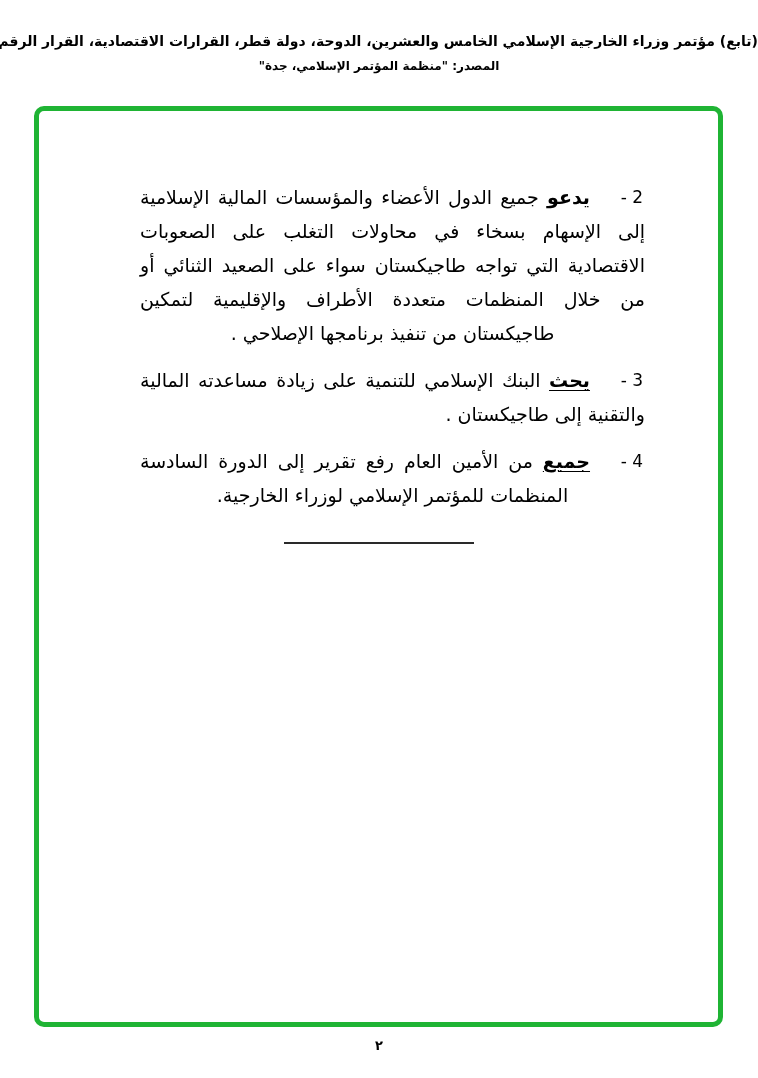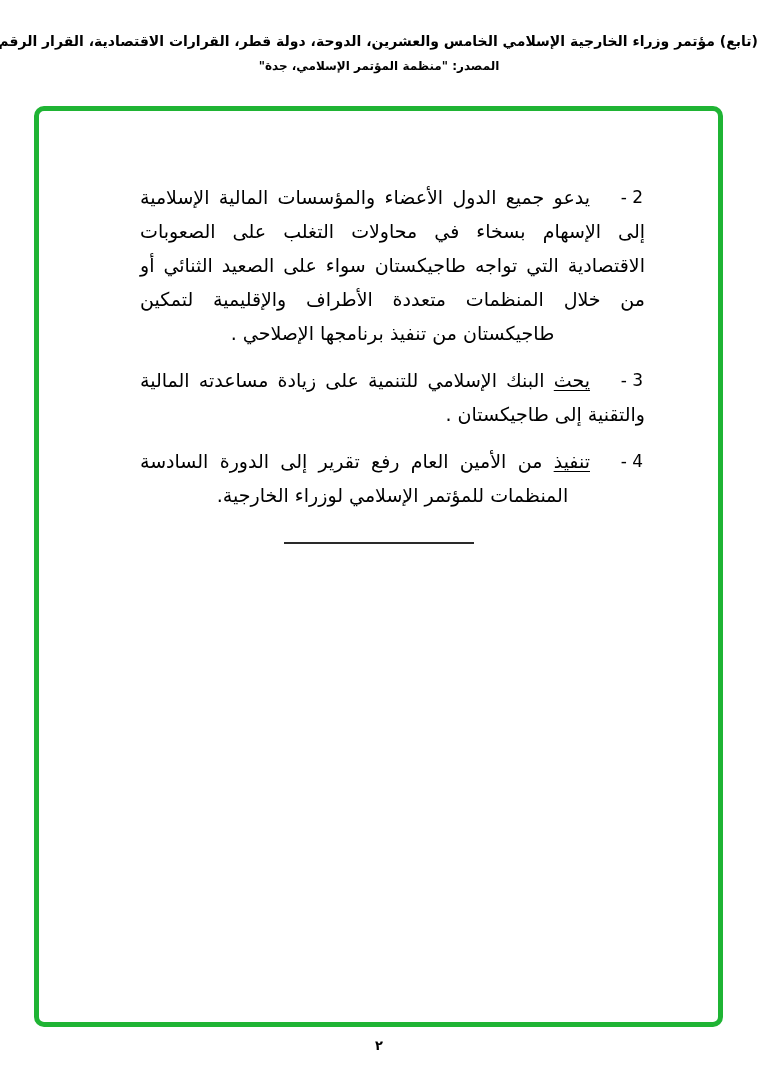--- a/index.html
+++ b/index.html
@@ -51,21 +51,21 @@
     direction:rtl;
     font-size:17px;
     white-space:nowrap;
   }
   .para{
     text-align:justify;
     text-indent:55px; 
     margin:0;
   }
   .para.last-center{ text-align-last:center; }
-  .kw{ font-weight:normal; }
+  .kw{ font-weight:bold; }
   .kw.u{ text-decoration:underline; text-underline-offset:3px; }
   
   .divider{
     margin:30px auto 0 auto;
     width:190px;height:0;
     border-top:2px solid #2a2a2a;
     transform:translateX(-14px);
   }
   
   .page-number{
@@ -92,19 +92,19 @@
     <p class="para last-center"><span class="kw">يدعو</span> <span>جميع الدول الأعضاء والمؤسسات المالية الإسلامية إلى الإسهام بسخاء في محاولات التغلب على الصعوبات الاقتصادية التي تواجه طاجيكستان سواء على الصعيد الثنائي أو من خلال المنظمات متعددة الأطراف والإقليمية لتمكين طاجيكستان من تنفيذ برنامجها الإصلاحي .</span></p>
   </div>
 
   <div class="item">
     <span class="marker">3 -</span>
     <p class="para"><span class="kw u">يحث</span> <span>البنك الإسلامي للتنمية على زيادة مساعدته المالية والتقنية إلى طاجيكستان .</span></p>
   </div>
 
   <div class="item">
     <span class="marker">4 -</span>
-    <p class="para last-center"><span class="kw u">تنفيذ</span> <span>من الأمين العام رفع تقرير إلى الدورة السادسة المنظمات للمؤتمر  الإسلامي لوزراء الخارجية.</span></p>
+    <p class="para last-center"><span class="kw u">جميع</span> <span>من الأمين العام رفع تقرير إلى الدورة السادسة المنظمات للمؤتمر  الإسلامي لوزراء الخارجية.</span></p>
   </div>
 
   <div class="divider"></div>
 </div>
 
 <div class="page-number">٢</div>
 
 </body></html>

